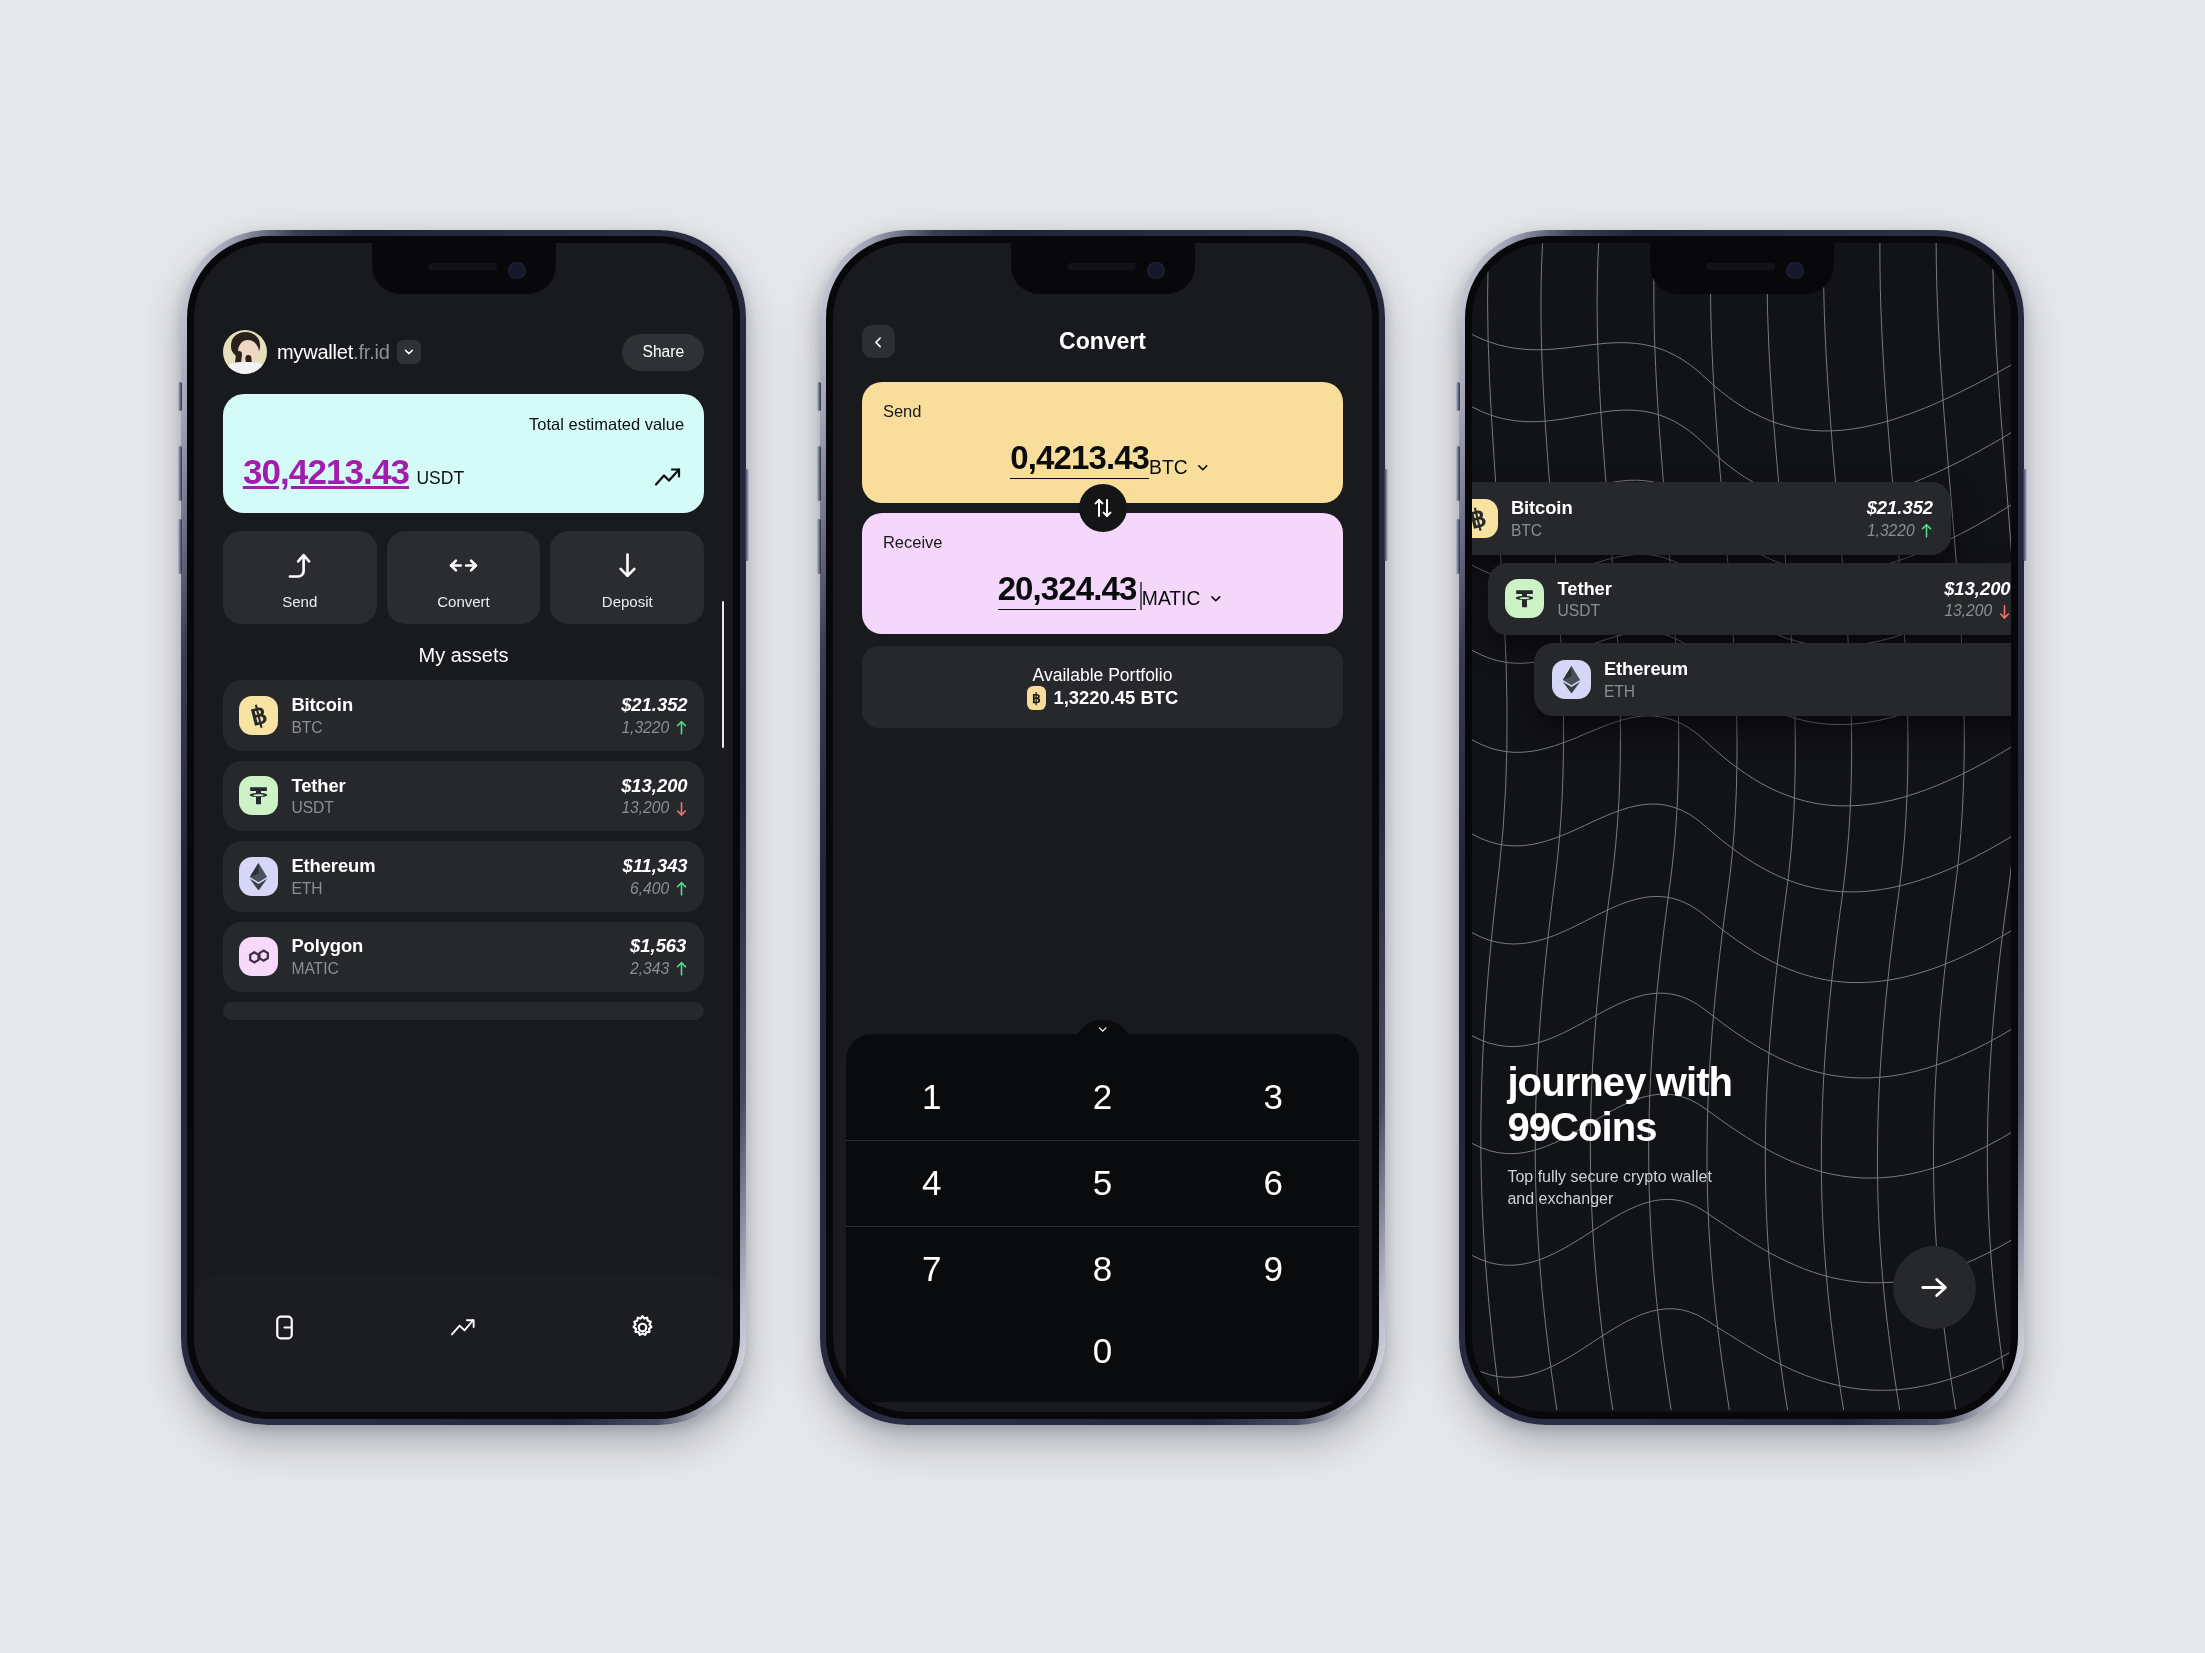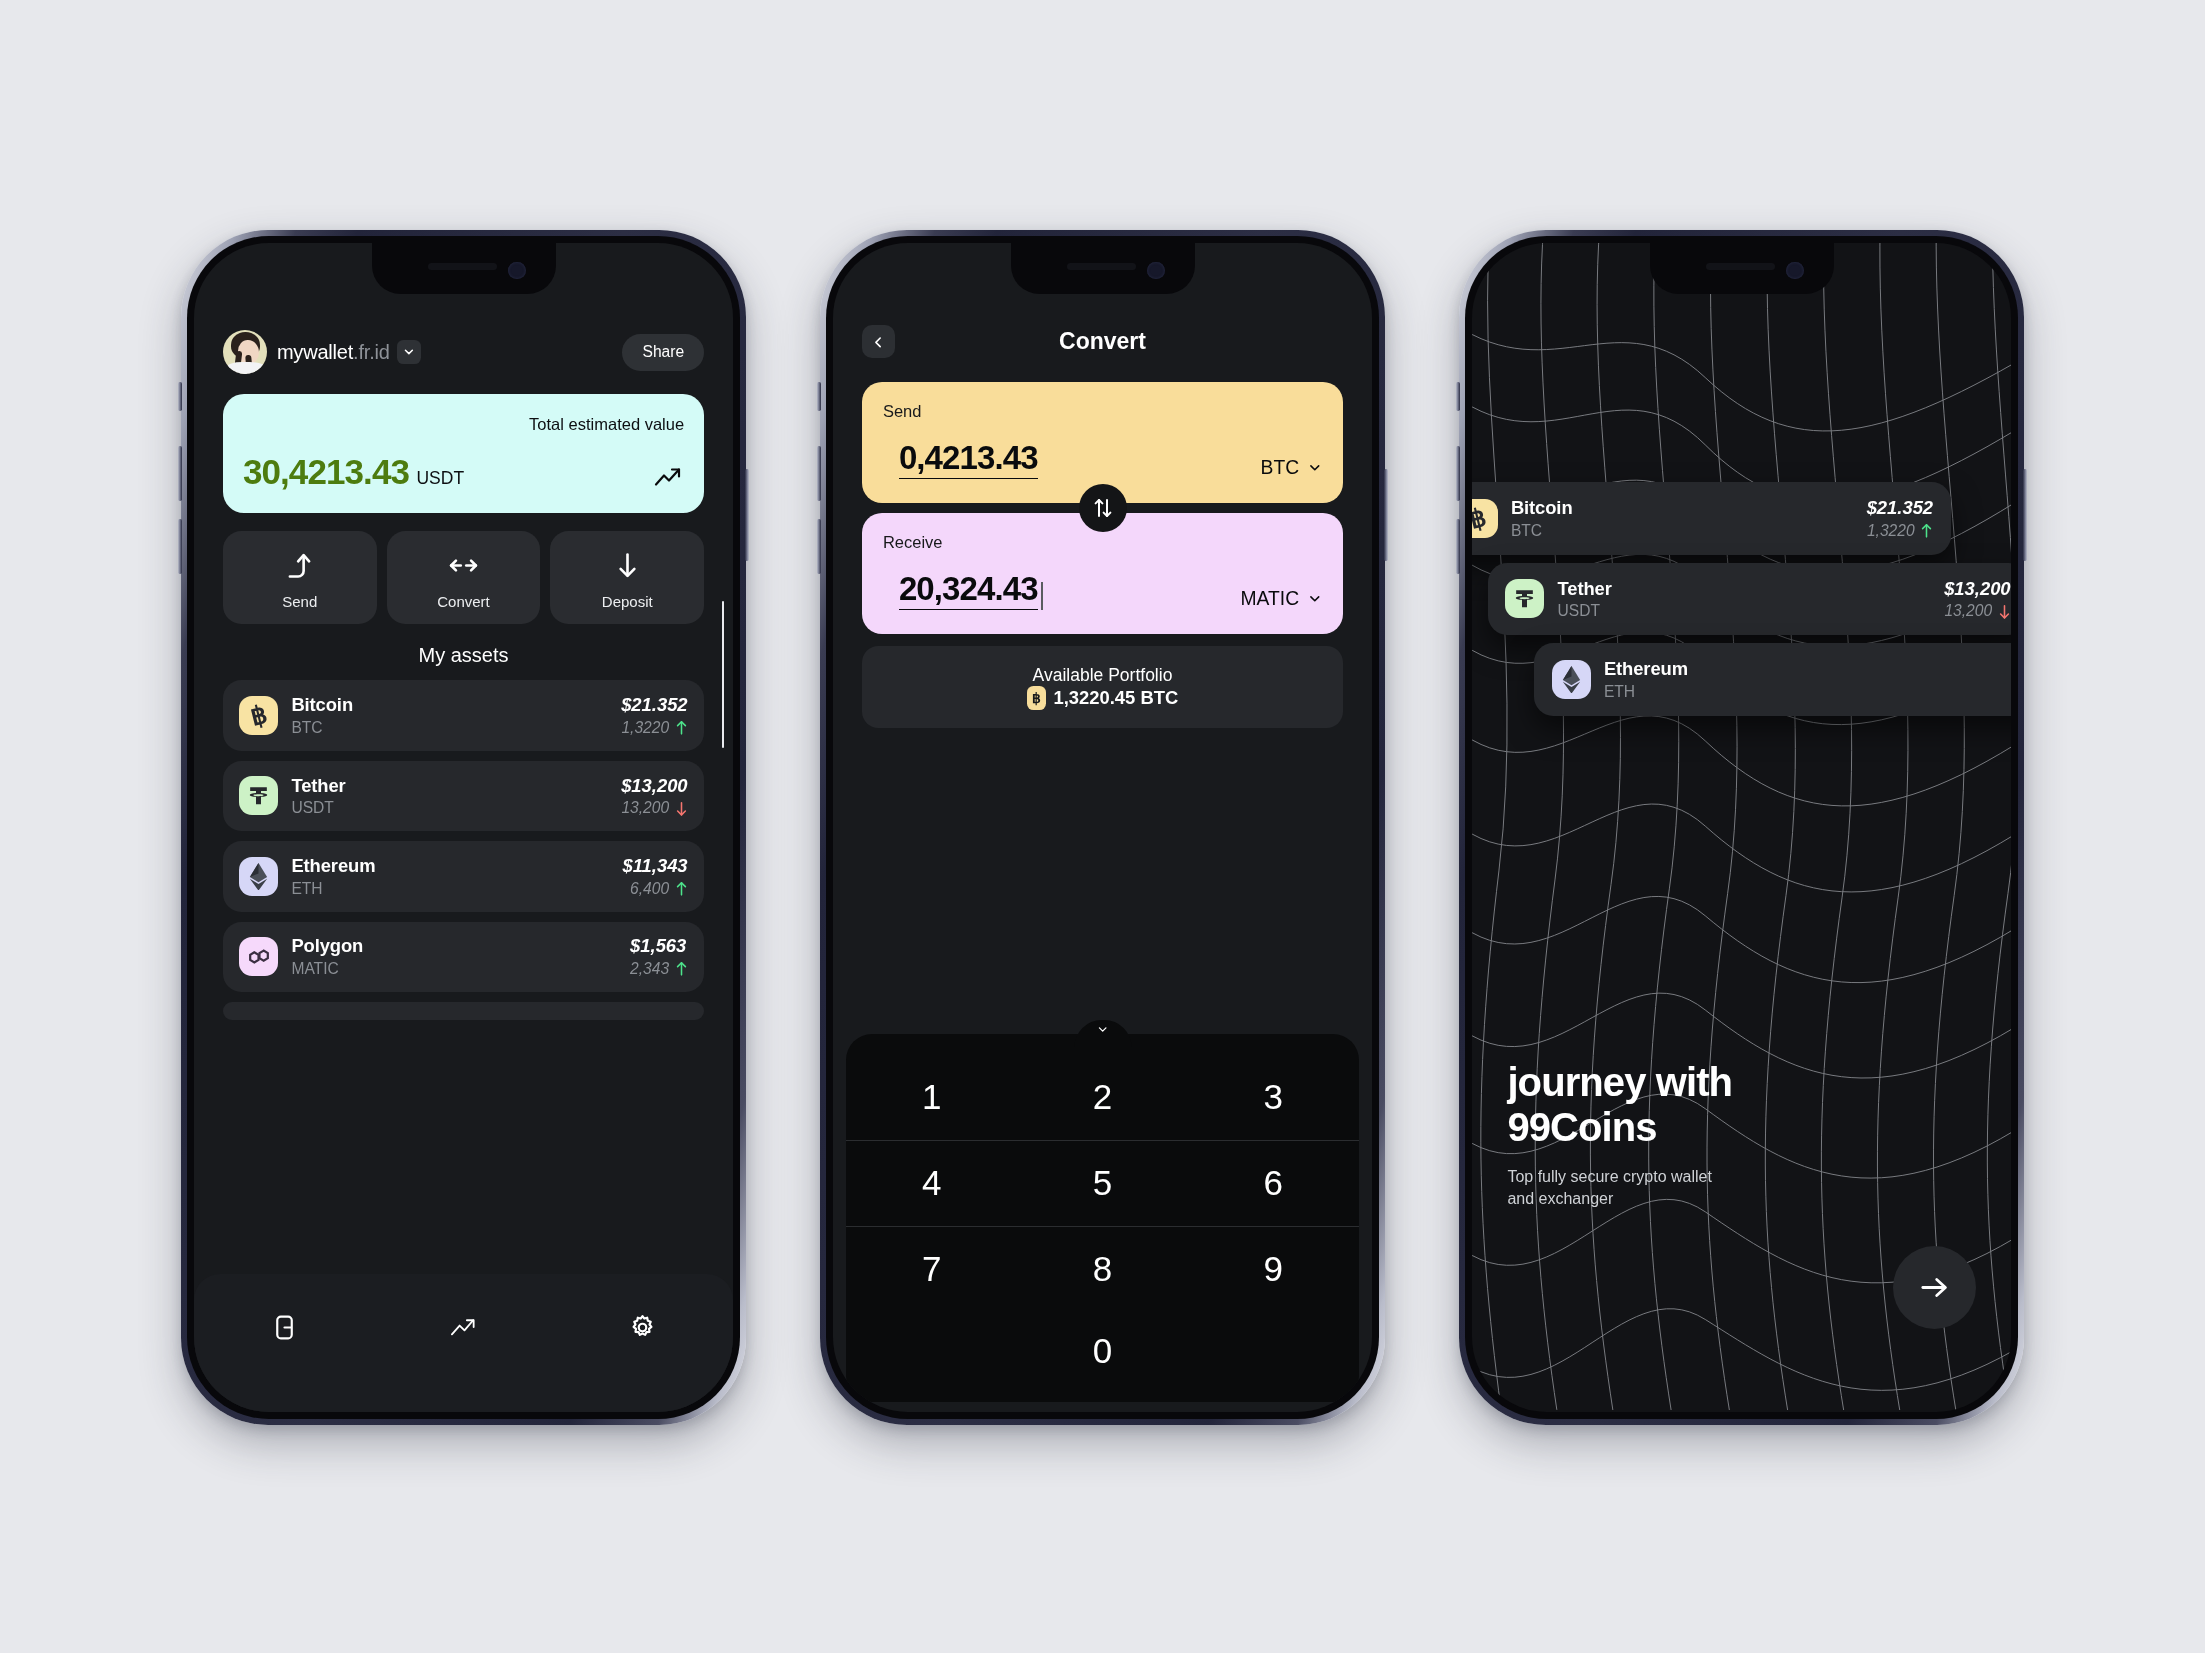--- a/index.html
+++ b/index.html
@@ -81,21 +81,21 @@
     background:#2e3135; color:#fff; font-size:15.6px;
     padding:9.2px 20px; border-radius:18.4px; white-space:nowrap;
   }
 
   .balance-card {
     margin:20px 28.5px 0 28.5px; background:#d4fbf7; border-radius:21px;
     padding:21px 20px 24px 20px; position:relative;
   }
   .balance-label { font-size:16.5px; color:#0d0f12;text-align:right; }
   .balance-row { display:flex; align-items:flex-end; justify-content:space-between; margin-top:19.3px; }
-  .balance-amt { font-size:35px; font-weight:bold; color:#4d7c0f; letter-spacing:-0.9px; line-height:1; }
+  .balance-amt { font-size:35px; font-weight:bold; color:#a21caf; letter-spacing:-0.9px; line-height:1;text-decoration:underline; }
   .balance-cur { font-size:17.5px; color:#0d0f12; margin-left:7.4px; }
 
   .actions { display:flex; gap:10px; margin:18.4px 28.5px 0 28.5px; }
   .action {
     flex:1; background:#2a2c30; border-radius:18.4px;
     padding:18.4px 0 13.8px 0; text-align:center;
   }
   .action .lbl { font-size:15px; color:#eceef0; margin-top:8.3px; }
 
   .section-title { text-align:center; font-size:20px; color:#fff; margin-top:20px; }
@@ -130,21 +130,21 @@
   #p2 { left:820px; top:230px; }
   .p2-head { padding:82px 28.5px 0 28.5px; display:flex; align-items:center; position:relative; }
   .back-btn { width:33px; height:33px; background:#2c2f33; border-radius:10px; display:flex; align-items:center; justify-content:center; }
   .p2-title { position:absolute; left:0; right:0; text-align:center; font-size:23px; color:#fff; font-weight:bold; pointer-events:none; }
 
   .conv-wrap { margin:24px 28.5px 0 28.5px; position:relative; }
   .conv-card { border-radius:20px; padding:20px 21px 24px 21px; }
   .conv-send { background:#f9dd9a; }
   .conv-recv { background:#f4d7fb; margin-top:10px; }
   .conv-lbl { font-size:16.5px; color:#18191b; }
-  .conv-line { display:flex; align-items:flex-end; justify-content:space-between; margin-top:19.3px;margin-left:16px; }
+  .conv-line { display:flex; align-items:flex-end; justify-content:center; margin-top:19.3px;margin-left:16px; }
   .conv-amt { font-size:33px; font-weight:bold; color:#0a0b0d; letter-spacing:-0.9px; line-height:1;
               border-bottom:1.8px solid #0a0b0d; padding-bottom:4.6px; }
   .caret { display:inline-block; width:1.8px; height:28.5px; background:#5a5c60; margin-left:3.7px; vertical-align:-3.7px; }
   .conv-cur { font-size:19.3px; color:#0a0b0d; display:flex; align-items:center; gap:7.4px; }
   .swap-btn {
     position:absolute; left:50%; top:50%; transform:translate(-50%,-50%);
     width:48px; height:48px; border-radius:50%; background:#141517;
     display:flex; align-items:center; justify-content:center; z-index:20;
   }
 

